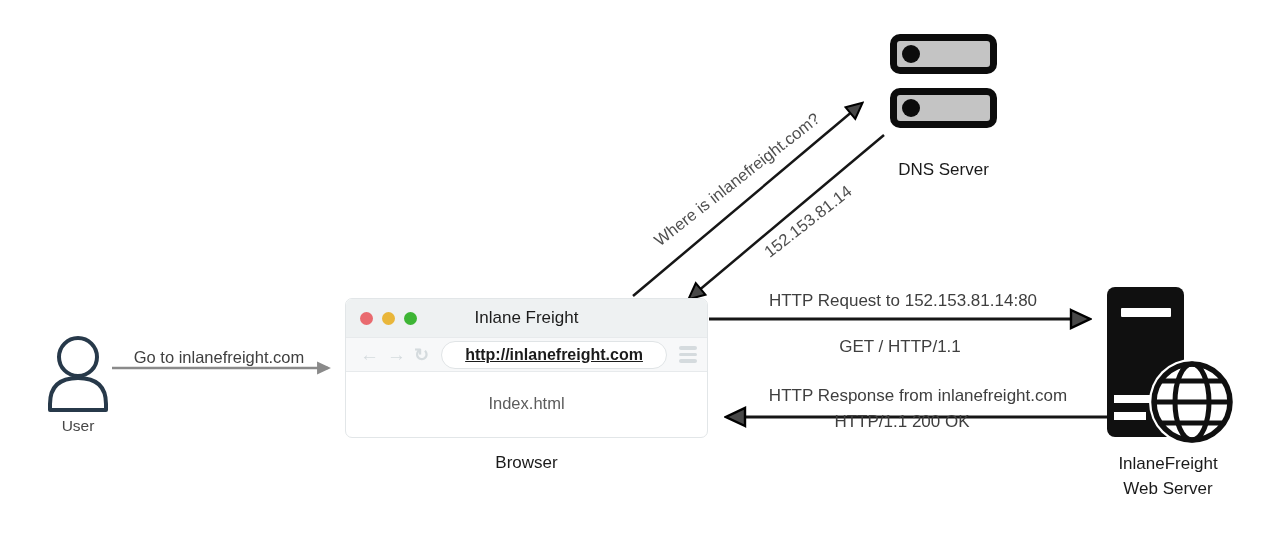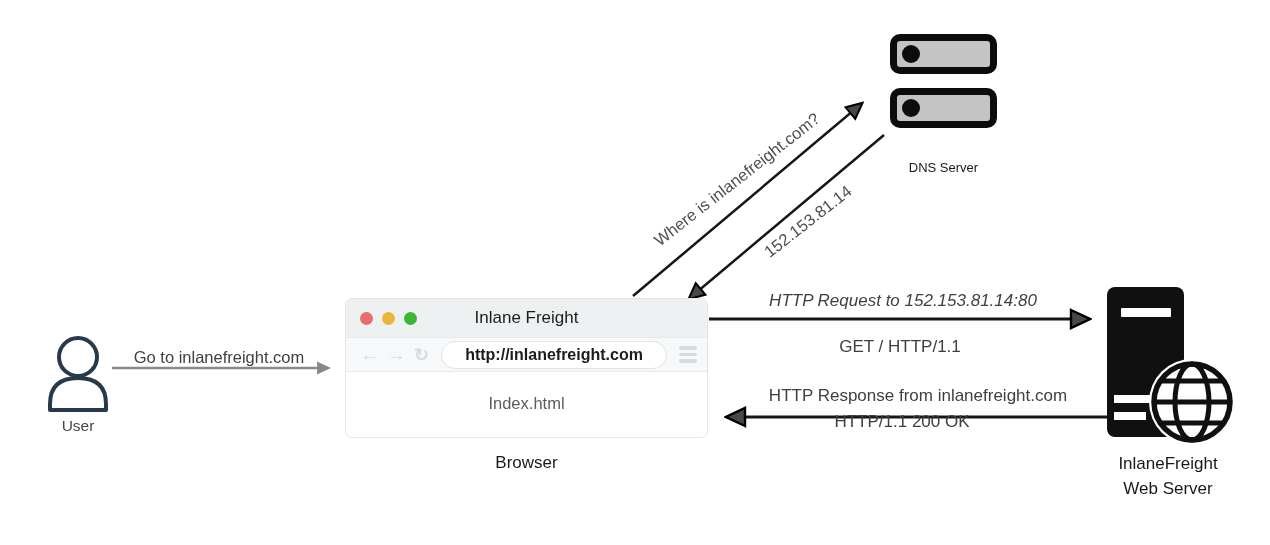--- a/index.html
+++ b/index.html
@@ -33,21 +33,21 @@
   }
   .toolbar{
     height:35px;background:#f7f8f9;border-top:1px solid #e7eaec;border-bottom:1px solid #e7eaec;
     display:flex;align-items:center;padding:0 10px;box-sizing:border-box;
   }
   .navico{color:#d5dbde;font-size:19px;font-weight:bold;margin:0 4px;line-height:1;}
   .reload{font-size:18px;}
   .urlpill{
     flex:1;margin:2px 8px;height:26px;background:#ffffff;border:1.5px solid #e0e4e6;
     border-radius:14px;display:flex;align-items:center;justify-content:center;
-    font-size:16px;font-weight:bold;color:#1b1b1b;
+    font-size:16px;font-weight:bold;color:#1b1b1b;text-decoration:underline;
   }
   .menu-icon{display:flex;flex-direction:column;gap:3px;margin-left:4px;}
   .menu-icon span{display:block;width:18px;height:3.5px;background:#d5dbde;border-radius:2px;}
   .bcontent{
     height:64px;display:flex;flex-direction:column;align-items:center;justify-content:center;
     color:#5c5c5c;font-size:16.5px;line-height:1.4;
   }
 
   
   .dnsbox{
@@ -122,26 +122,26 @@
     </div>
   </div>
   <div class="lbl lbl-dark" style="left:345px;top:453px;width:363px;">Browser</div>
 
   <div class="dnsbox" style="left:890px;top:34px;">
     <span class="led"></span>
   </div>
   <div class="dnsbox" style="left:890px;top:88px;">
     <span class="led"></span>
   </div>
-  <div class="lbl lbl-dark" style="left:876px;top:160px;width:135px;font-size:13px;">DNS Server</div>
+  <div class="lbl lbl-dark" style="left:876px;top:160px;width:135px;font-size:17px;">DNS Server</div>
 
   <div class="lbl lbl-diag" style="left:602px;top:170px;width:270px;transform:rotate(-38deg);">Where is inlanefreight.com?</div>
   <div class="lbl lbl-diag" style="left:723px;top:212px;width:170px;transform:rotate(-38deg);">152.153.81.14</div>
 
-  <div class="lbl lbl-gray" style="left:753px;top:291px;width:300px;font-style:italic;">HTTP Request to 152.153.81.14:80</div>
+  <div class="lbl lbl-gray" style="left:753px;top:291px;width:300px;">HTTP Request to 152.153.81.14:80</div>
   <div class="lbl lbl-gray" style="left:750px;top:337px;width:300px;">GET / HTTP/1.1</div>
   <div class="lbl lbl-gray" style="left:743px;top:386px;width:350px;">HTTP Response from inlanefreight.com</div>
   <div class="lbl lbl-gray" style="left:752px;top:412px;width:300px;">HTTP/1.1 200 OK</div>
 
   <div class="tower">
     <span class="slot"></span>
     <span class="bar1"></span>
     <span class="bar2"></span>
   </div>
   <svg class="globe" width="92" height="92" viewBox="0 0 92 92">

